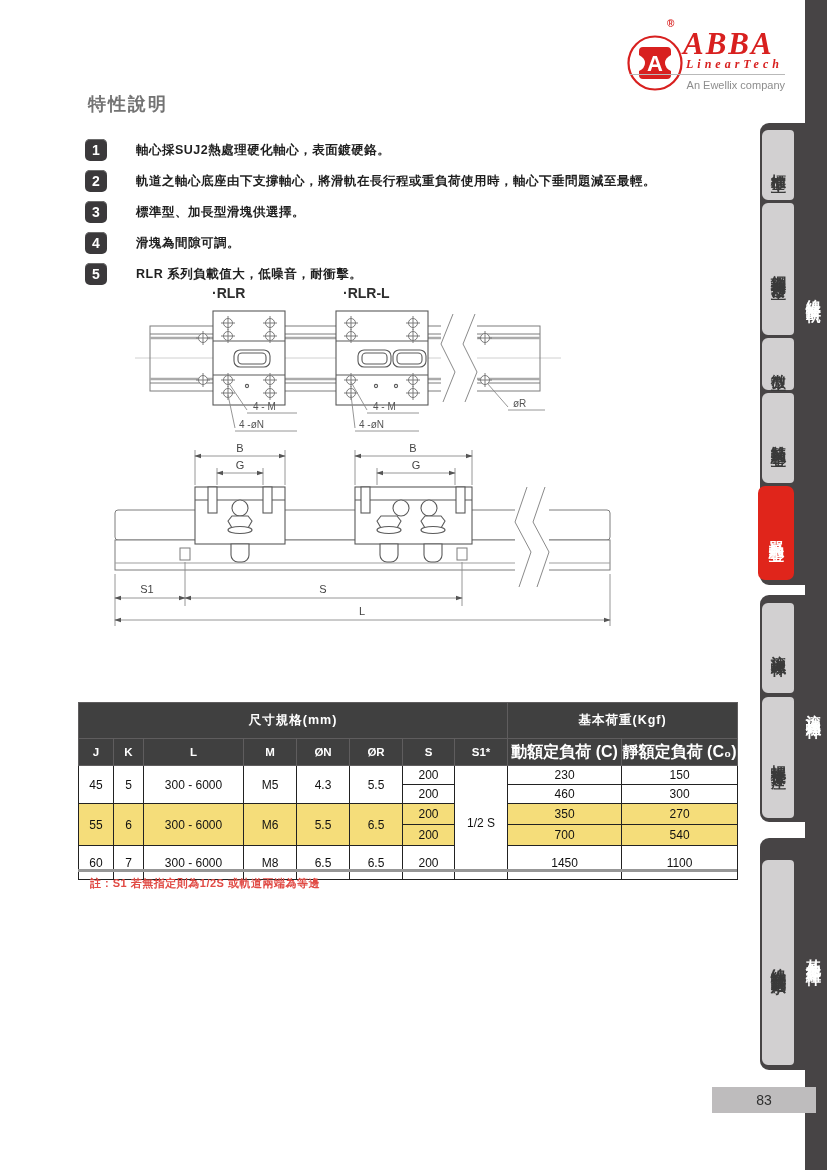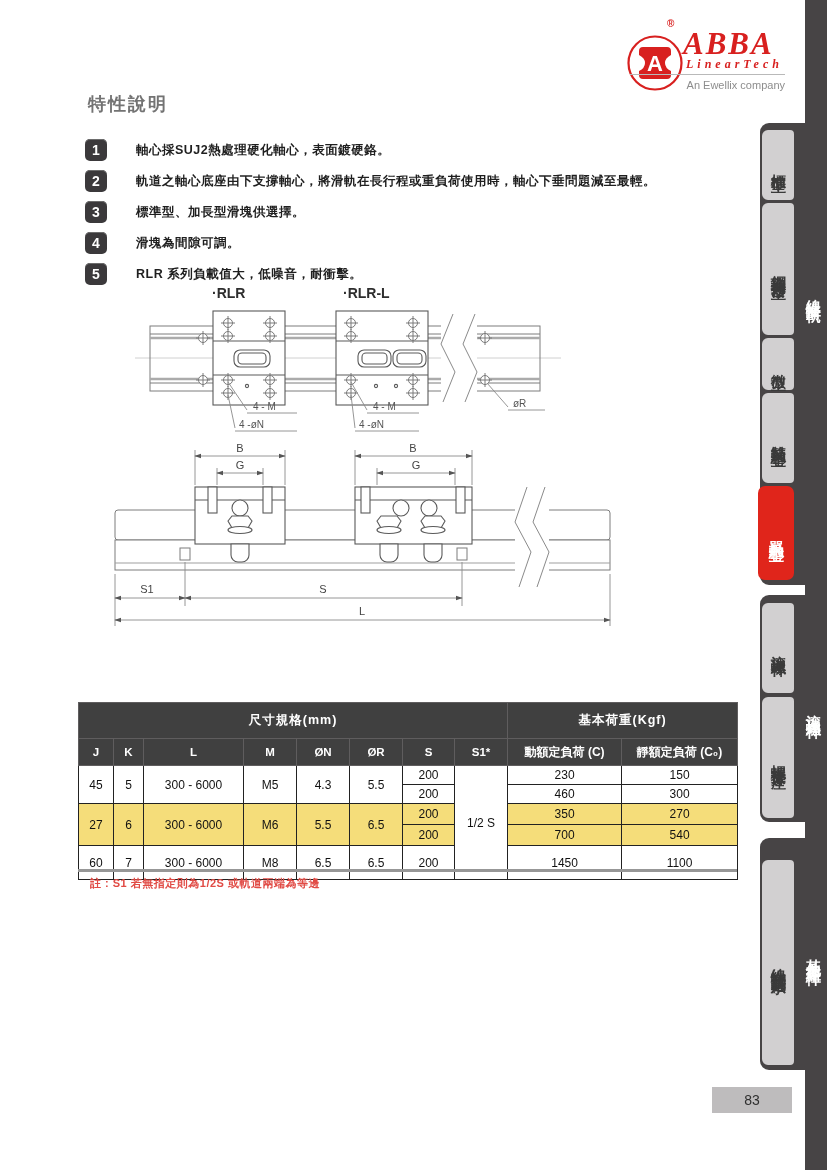--- a/index.html
+++ b/index.html
@@ -32,21 +32,21 @@
   .drawing text { font-family:"Liberation Sans","DejaVu Sans",sans-serif; }
   .dlabel { font-size:14px; font-weight:bold; fill:#2e2e2e; }
   .callout { font-size:10px; fill:#555; }
   .dim { font-size:11px; fill:#444; }
 
   
   .spec { position:absolute; left:78px; top:702px; width:659px; border-collapse:collapse; table-layout:fixed; }
   .spec th { background:#404040; color:#fff; font-weight:bold; border:1px solid #5f5d5e; }
   .spec .gh { height:36px; font-size:12.5px; letter-spacing:1px; }
   .spec .sh th { height:27px; font-size:11.5px; }
-  .spec .sh th.small { font-size:12px; font-weight:bold; }
+  .spec .sh th.small { font-size:16px; font-weight:bold; }
   .spec td { border:1px solid #222; text-align:center; font-size:12px; color:#111; background:#fff; }
   .spec tr.r1 td, .spec tr.r2 td { height:19px; }
   .spec tr.r3 td, .spec tr.r4 td { height:21px; }
   .spec tr.r5 td { height:34px; }
   .spec tr.lt td { border-top:1px solid #9f9f9f; }
   .spec td.hl { background:#f5dd7a; }
   .spec td.s1cell { background:#fff; font-size:12px; }
   .table-bottom { position:absolute; left:78px; top:869px; width:659px; height:3px; background:#979797; }
   .note { position:absolute; left:79px; top:876px; font-size:11px; color:#e14b45; font-weight:600; letter-spacing:0.5px;padding-left:11px; }
 
@@ -70,21 +70,21 @@
   .t11 { top:7px;  height:70px; }
   .t12 { top:80px; height:132px; }
   .t13 { top:215px; height:52px; }
   .t14 { top:270px; height:90px; }
   .t15 { top:363px; height:94px; }
   .t21 { top:8px;  height:90px; }
   .t22 { top:102px; height:121px; }
   .t31 { top:22px; height:205px; }
 
   
-  .pagebar { position:absolute; left:712px; top:1087px; width:80px; height:26px; background:#bebcbd;
+  .pagebar { position:absolute; left:712px; top:1087px; width:104px; height:26px; background:#bebcbd;
              display:flex; align-items:center; justify-content:center; font-size:14px; color:#2f2f2f; }
 </style>
 </head>
 <body>
 
 <div class="page">
 
   <div class="logo">
     <svg class="emblem" width="58" height="58" viewBox="0 0 58 58">
       <circle cx="29" cy="29" r="26.5" fill="none" stroke="#d8201f" stroke-width="2.2"></circle>
@@ -329,21 +329,21 @@
       <td rowspan="5" class="s1cell">1/2 S</td>
       <td>230</td>
       <td>150</td>
     </tr>
     <tr class="r2 lt">
       <td>200</td>
       <td>460</td>
       <td>300</td>
     </tr>
     <tr class="r3">
-      <td rowspan="2" class="hl">27</td>
+      <td rowspan="2" class="hl">55</td>
       <td rowspan="2" class="hl">6</td>
       <td rowspan="2" class="hl">300 - 6000</td>
       <td rowspan="2" class="hl">M6</td>
       <td rowspan="2" class="hl">5.5</td>
       <td rowspan="2" class="hl">6.5</td>
       <td class="hl">200</td>
       <td class="hl">350</td>
       <td class="hl">270</td>
     </tr>
     <tr class="r4 lt">

